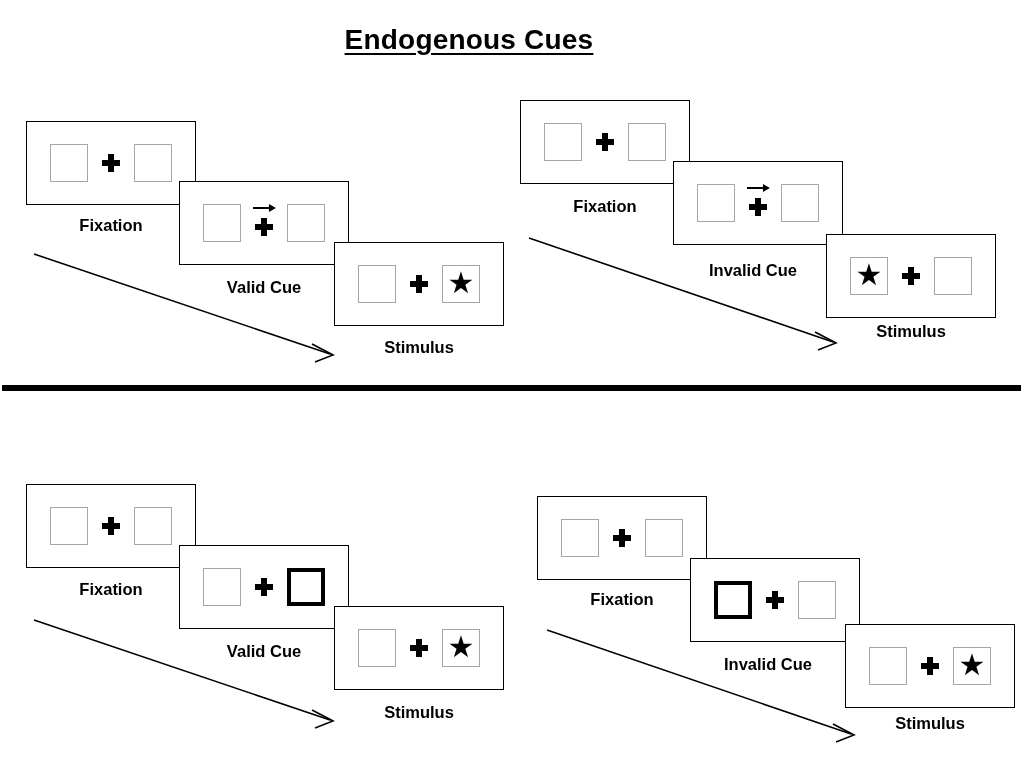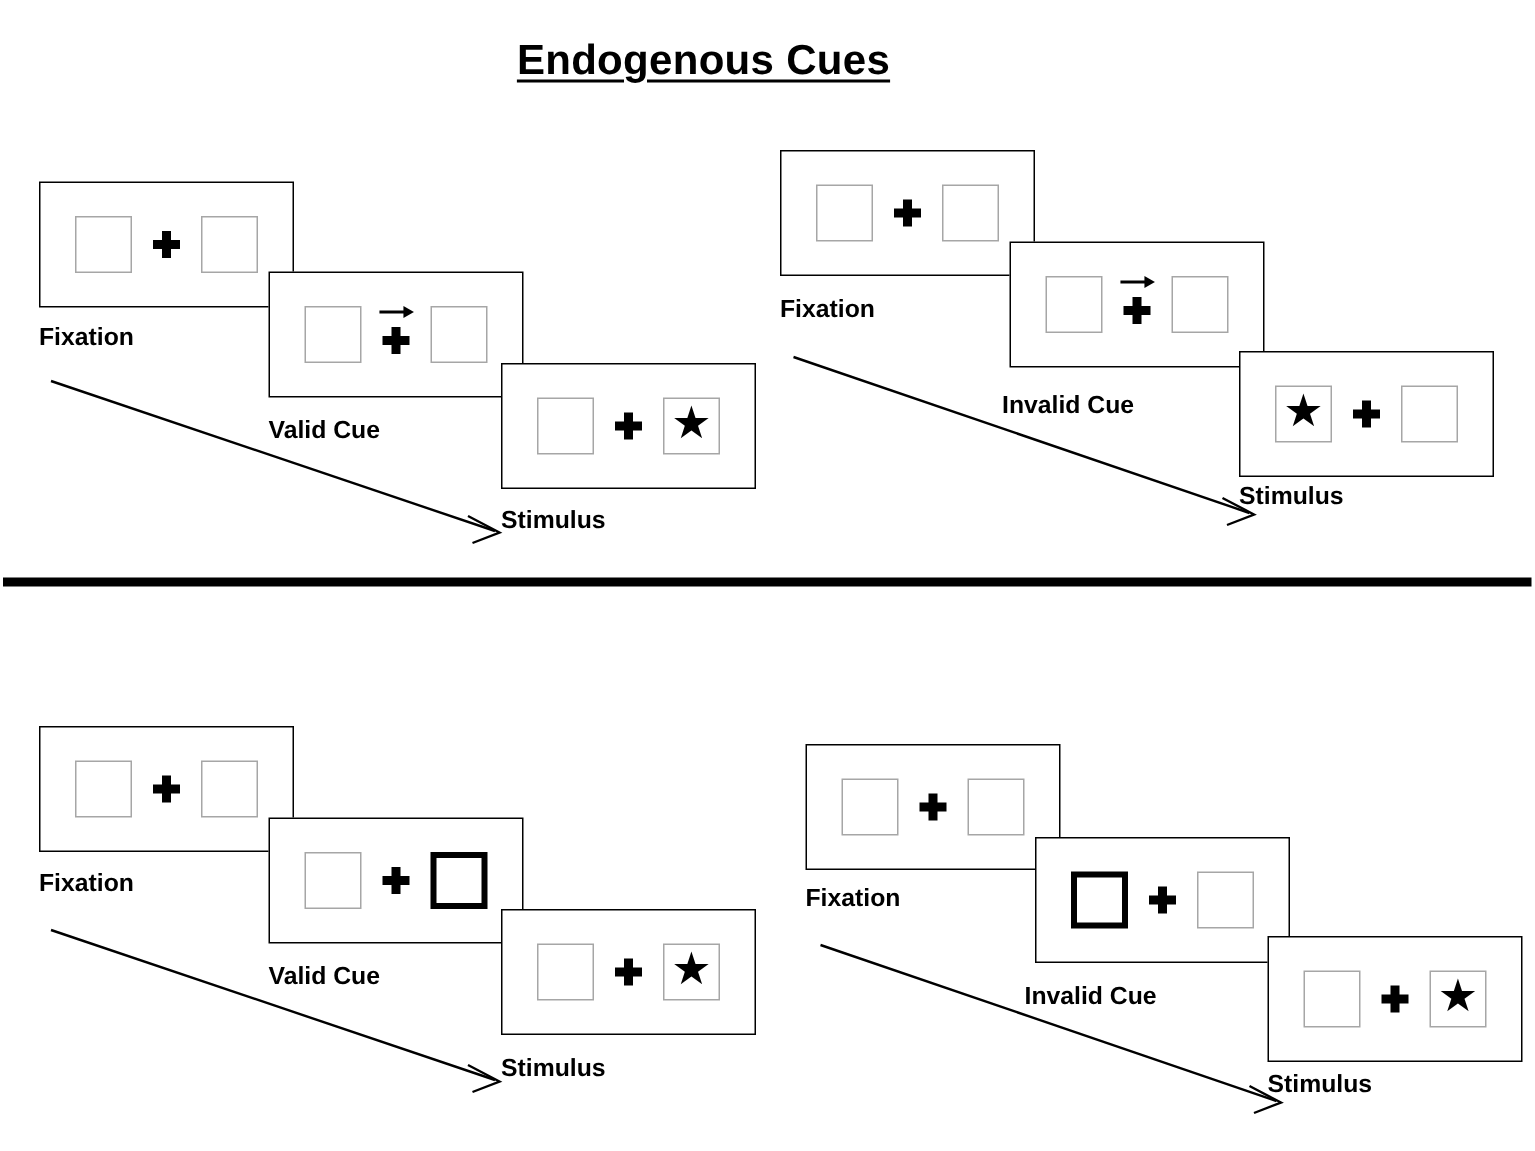--- a/index.html
+++ b/index.html
@@ -144,21 +144,21 @@
     border-bottom: 4.5px solid transparent;
     border-left: 7px solid #000000;
   }
 
   
   .panel-label {
     position: absolute;
     font-size: 16.5px;
     font-weight: bold;
     white-space: nowrap;
-    text-align: left;
+    text-align: center;
   }
 
   
   .flow-arrow {
     position: absolute;
     overflow: visible;
   }
   .flow-arrow line,
   .flow-arrow polyline {
     stroke: #000000;

